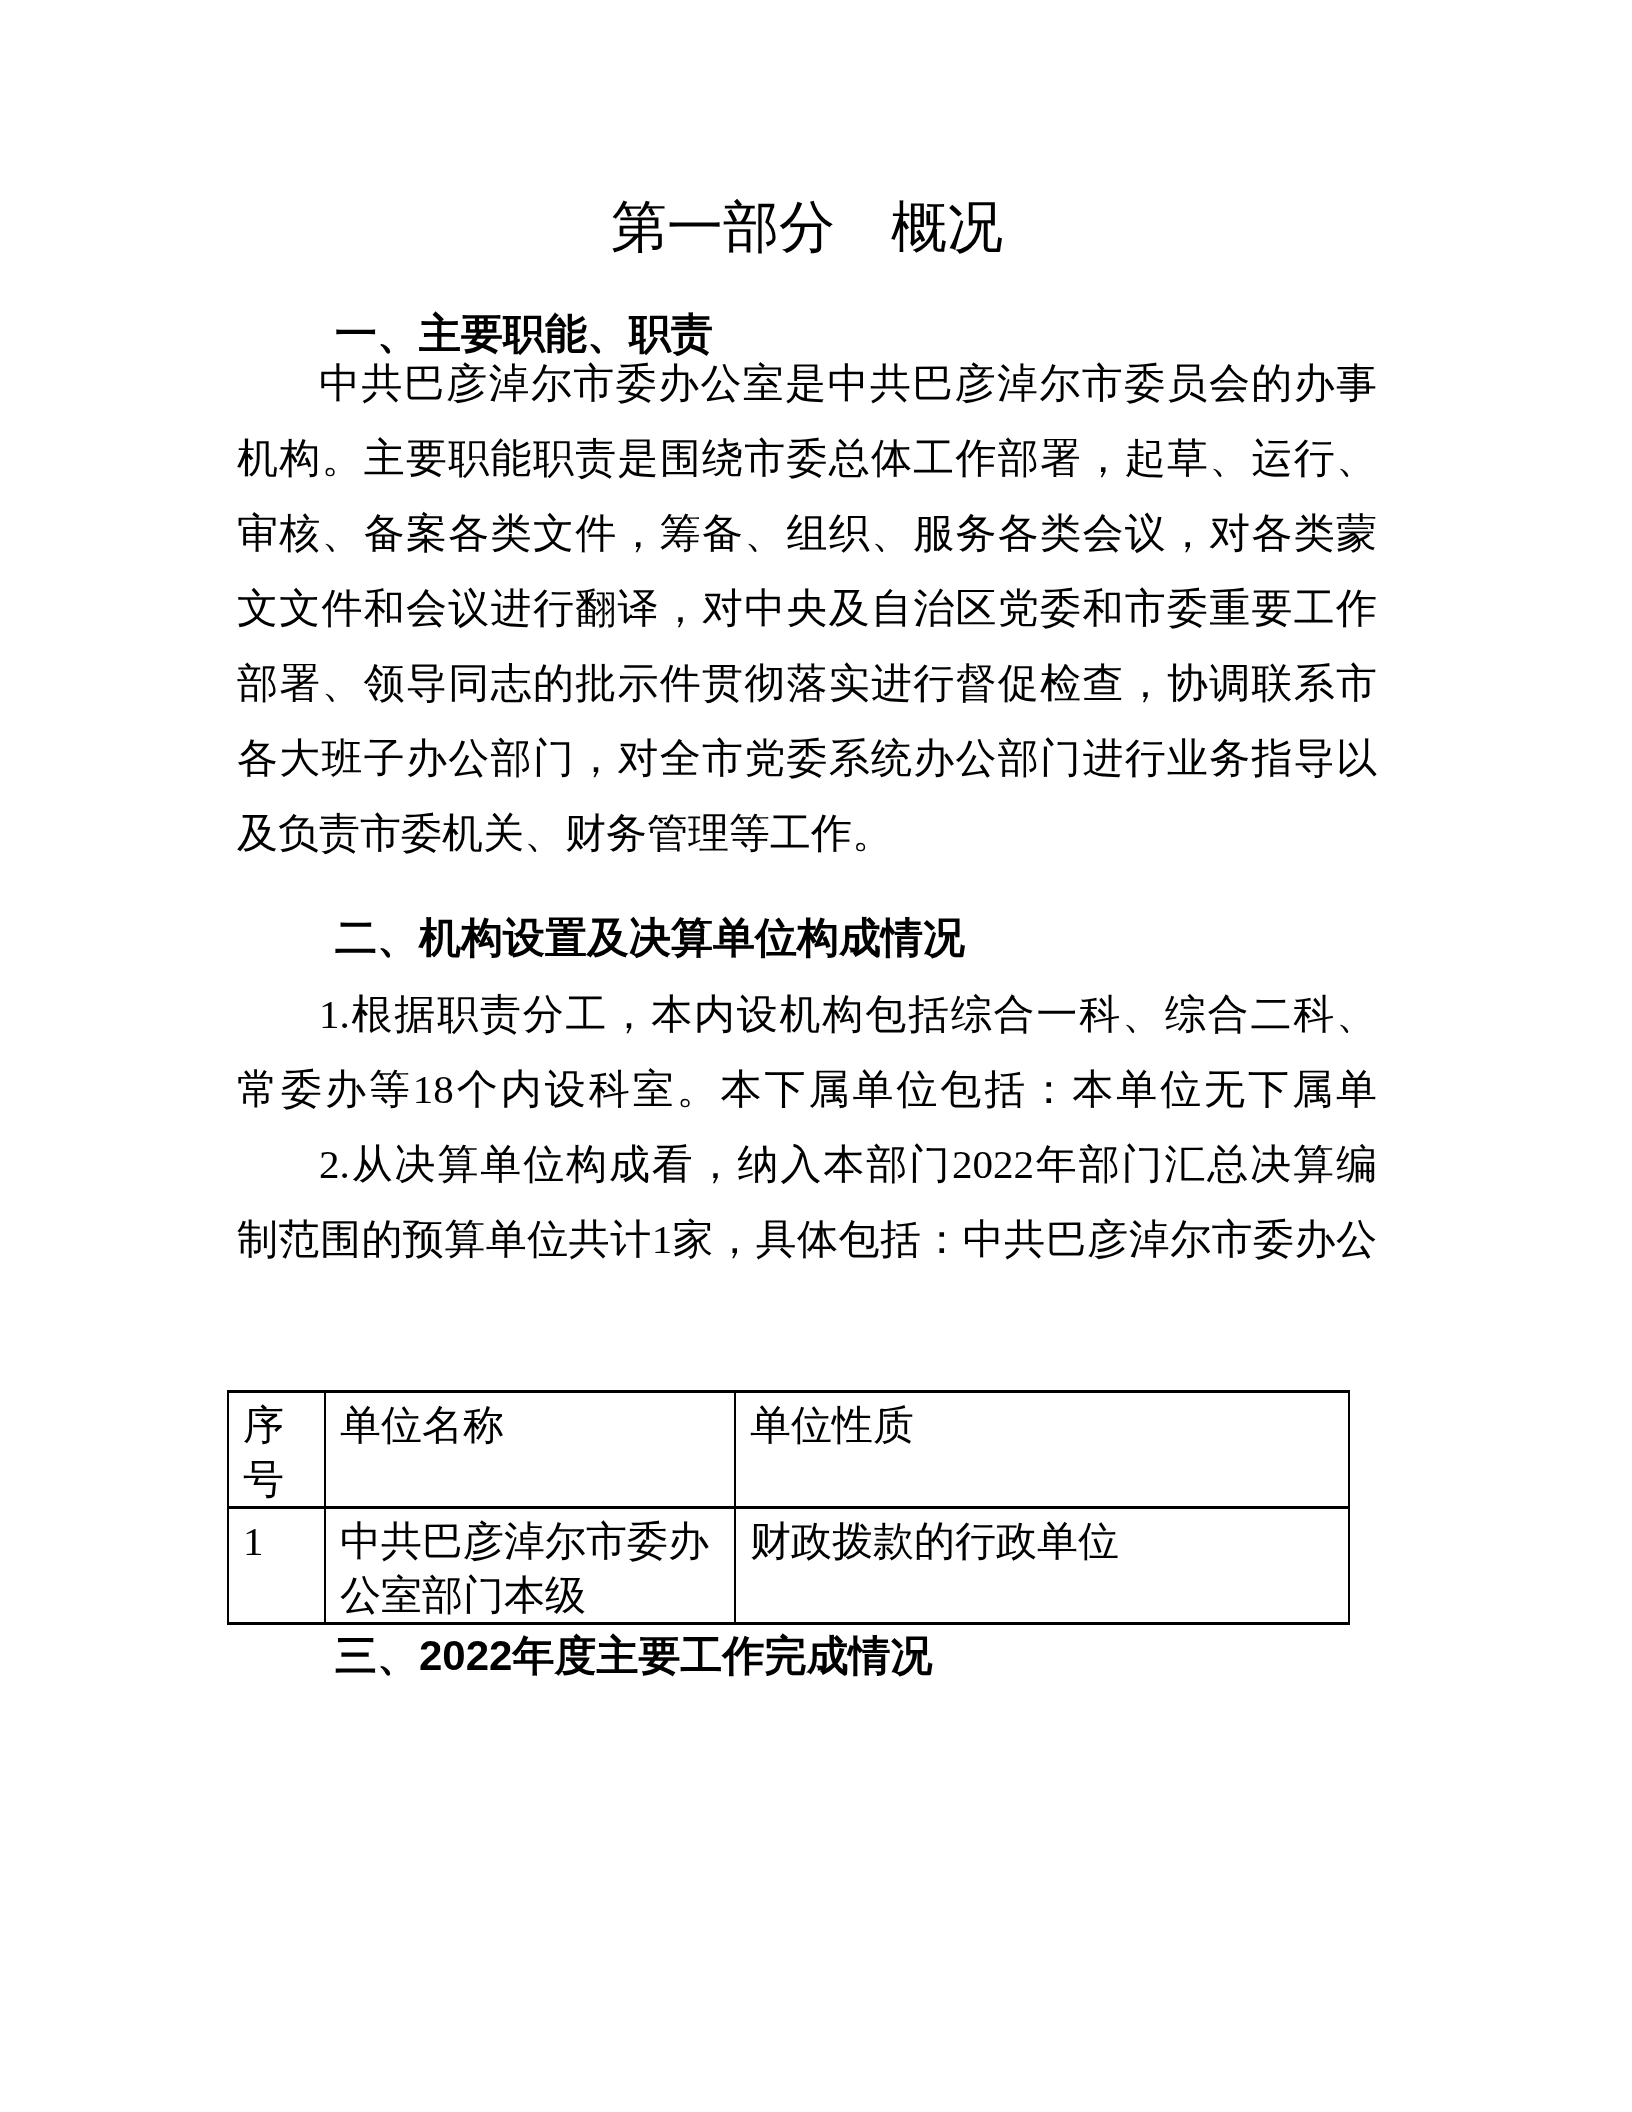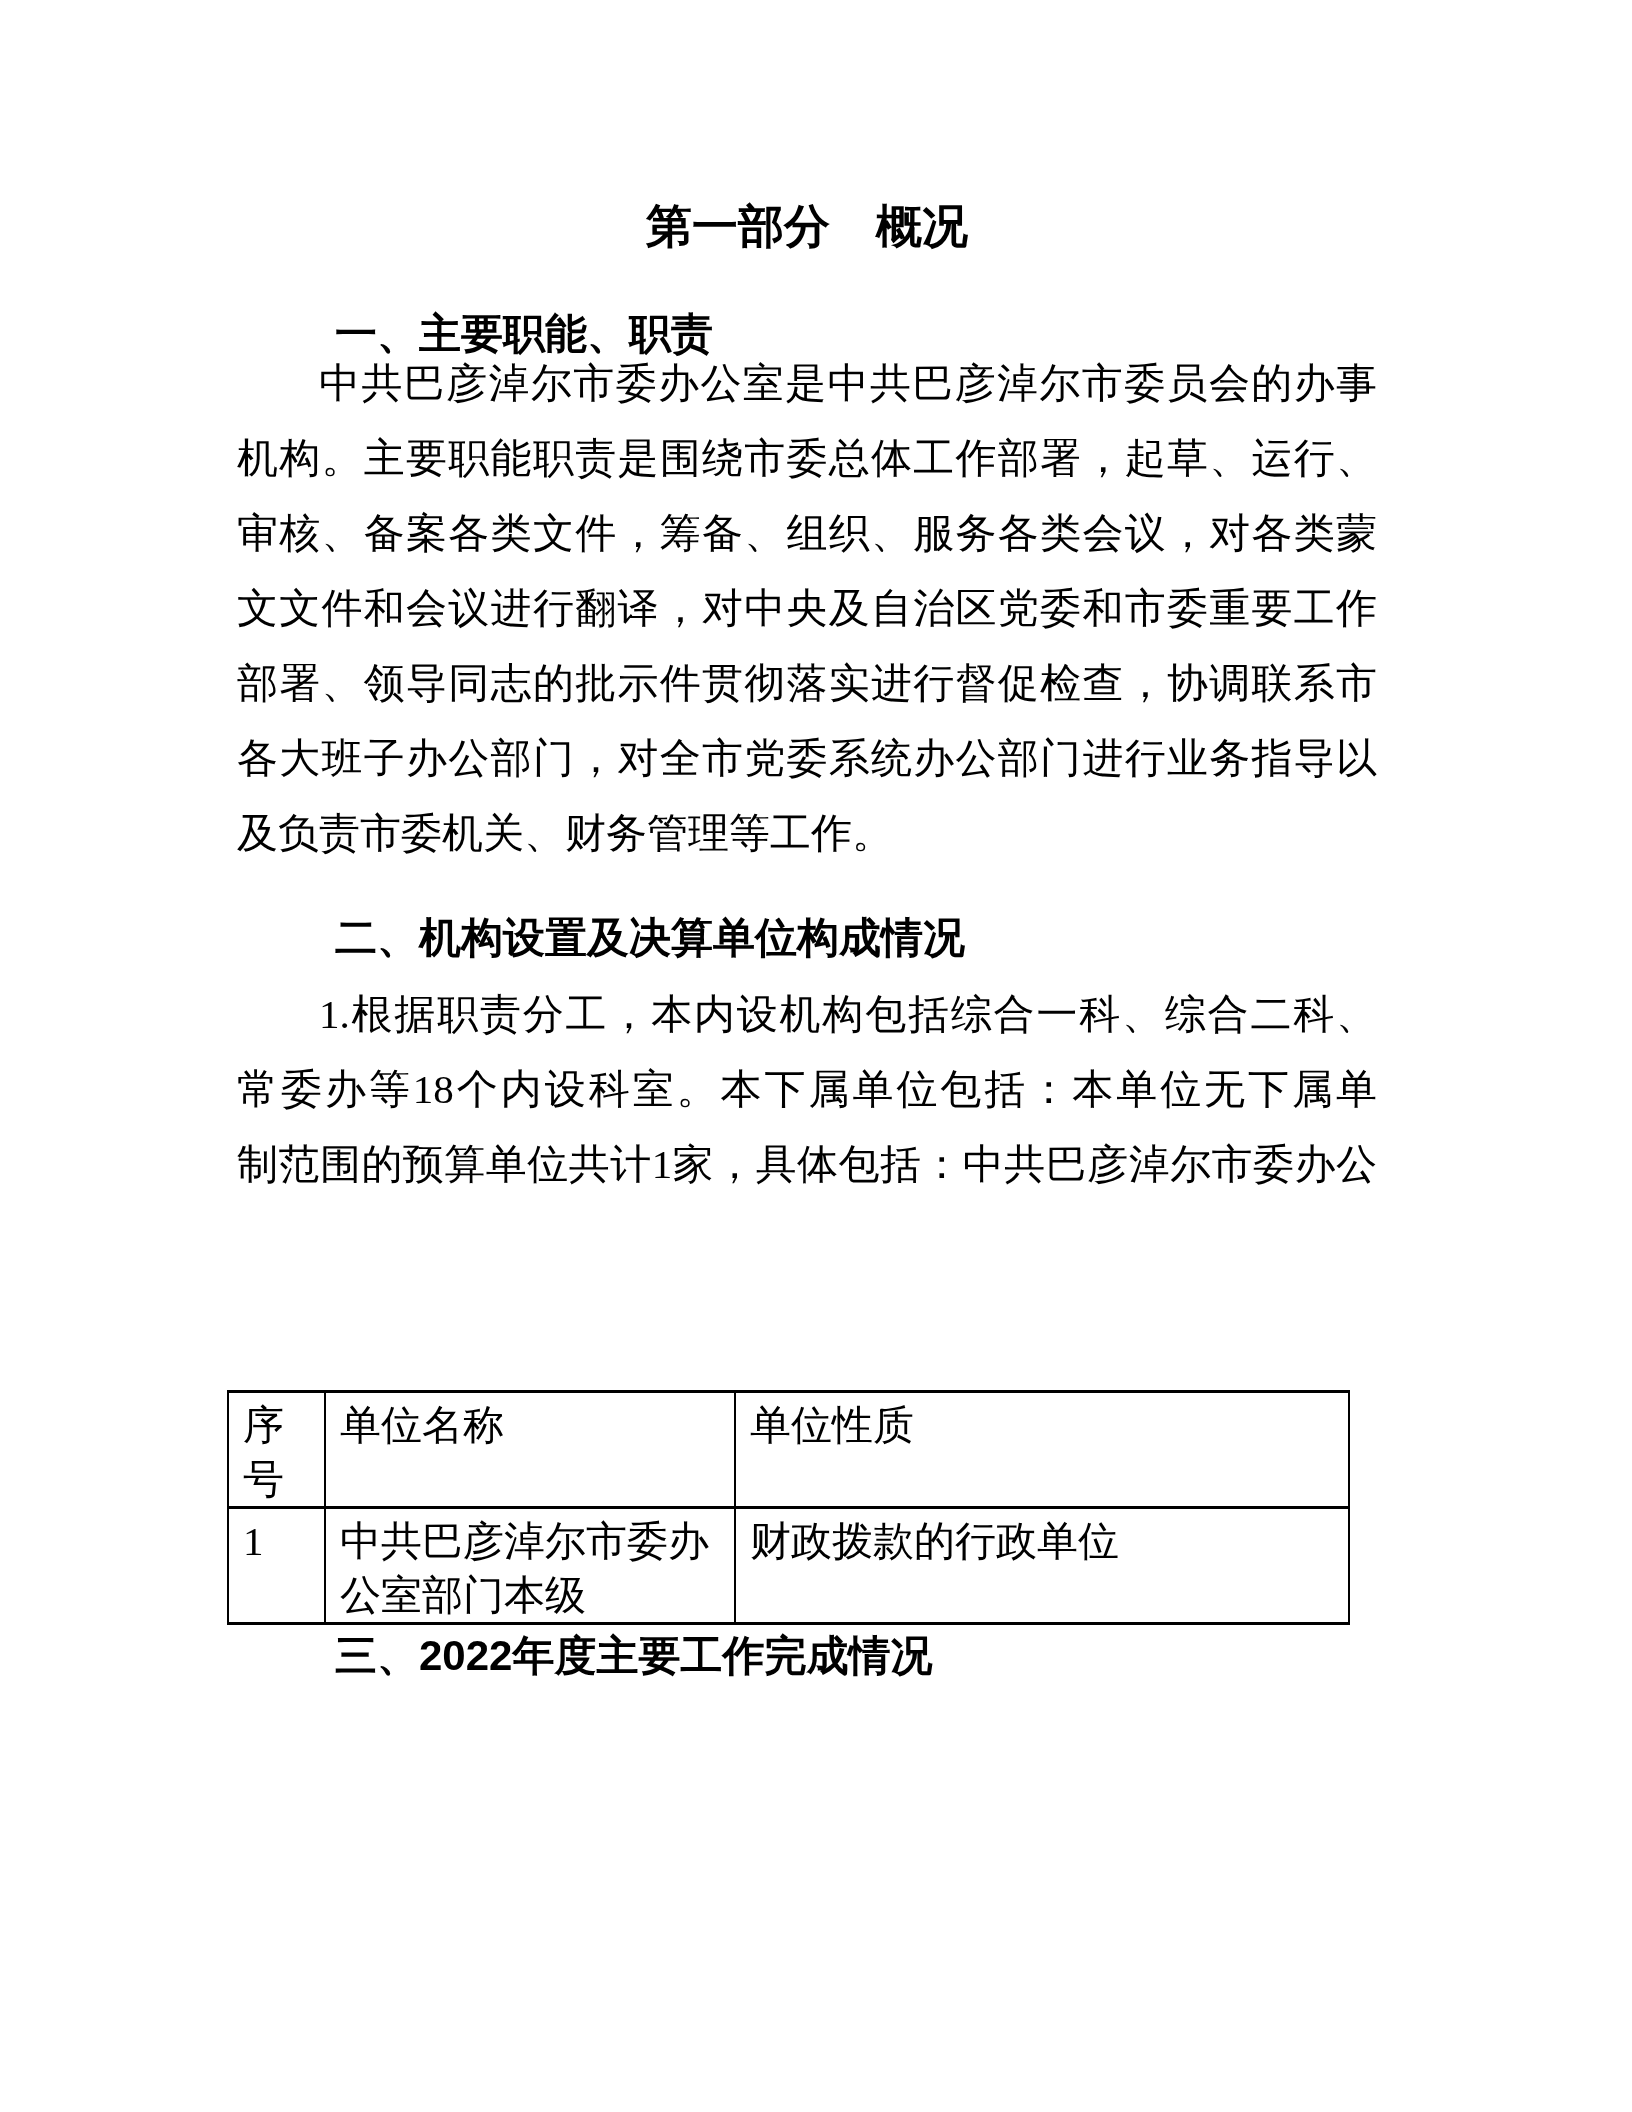--- a/index.html
+++ b/index.html
@@ -11,22 +11,22 @@
     color: #000000;
     overflow: hidden;
     font-family: "Liberation Serif", "DejaVu Serif", serif;
   }
   .abs { position: absolute; }
 
   .doc-title {
     top: 196px; left: 237px; width: 1140px;
     text-align: center;
     font-family: "Liberation Serif", "DejaVu Serif", serif;
-    font-weight: bold;
-    font-size: 46px;
+    font-weight: normal;
+    font-size: 56px;
     line-height: 62px;
     white-space: pre;
   }
 
   .sec-heading {
     left: 253px; width: 1140px;
     padding-left: 82px;
     box-sizing: content-box;
     font-family: "Liberation Sans", "DejaVu Sans", sans-serif;
     font-weight: bold;
@@ -98,20 +98,21 @@
   </div>
 
   <div class="abs sec-heading h2">二、机构设置及决算单位构成情况</div>
 
   <div class="abs para s2p1">
     <div class="bline ind">1.根据职责分工，本内设机构包括综合一科、综合二科、</div>
     <div class="bline last">常委办等18个内设科室。本下属单位包括：本单位无下属单位。</div>
   </div>
 
   <div class="abs para s2p2">
+    <div class="bline ind">2.从决算单位构成看，纳入本部门2022年部门汇总决算编</div>
     <div class="bline">制范围的预算单位共计1家，具体包括：中共巴彦淖尔市委办公</div>
   </div>
 
   <table class="doc-table">
     <tbody>
         <tr class="row-head">
       <td class="col-no">序号</td>
       <td class="col-name">单位名称</td>
       <td class="col-nat">单位性质</td>
     </tr>

